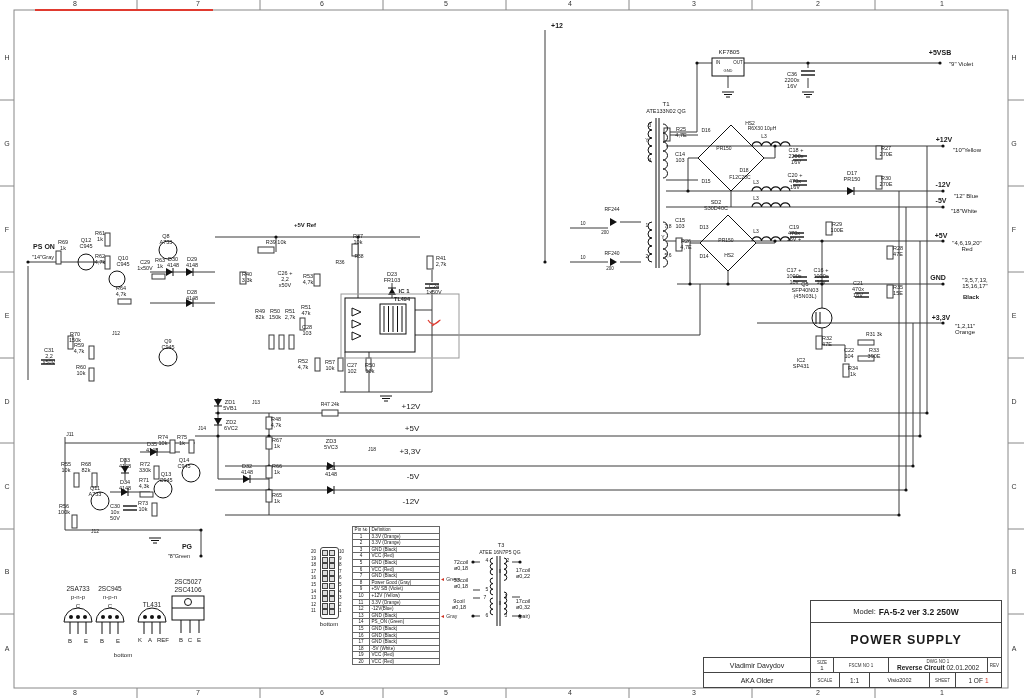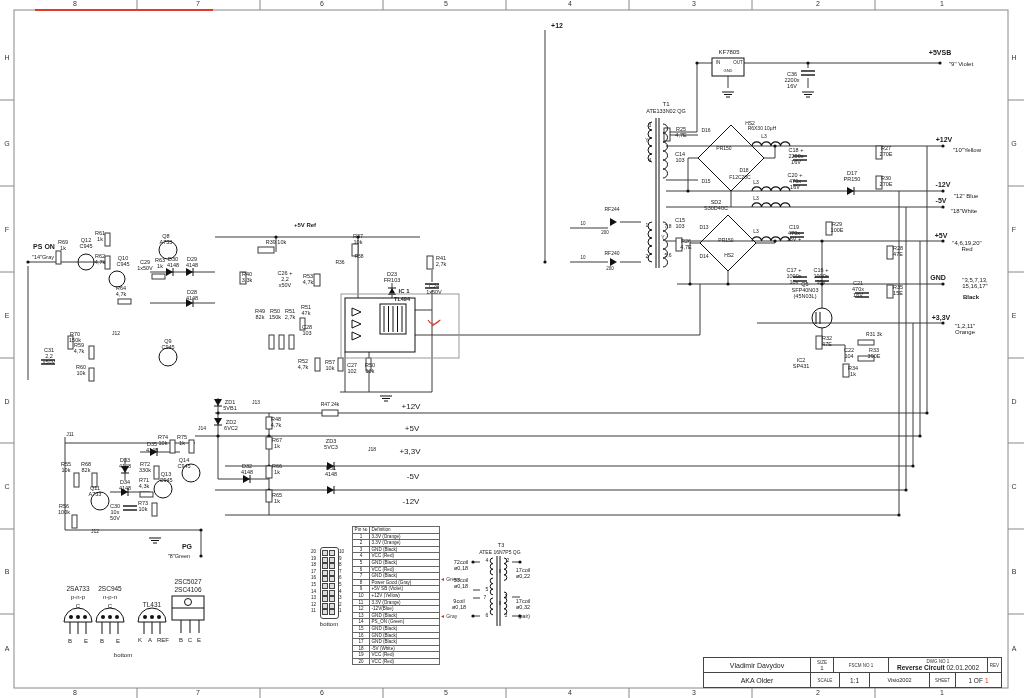--- a/index.html
+++ b/index.html
@@ -847,20 +847,25 @@
       <div class="cnrow">
         <div class="cnum" style="left:0">11</div>
         <div class="sq" style="left:11px"></div>
         <div class="sq" style="left:18px"></div>
         <div class="cnum" style="left:28px">1</div>
       </div>
       <div class="cncap">bottom</div>
     </div>
 
   <div class="tb">
+    <div class="c model">
+      <span>Model:</span>
+      <b>FA-5-2 ver 3.2 250W</b>
+    </div>
+    <div class="c doctitle">POWER SUPPLY</div>
     <div class="c author">Vladimir Davydov</div>
     <div class="c alias">AKA Older</div>
     <div class="c sz">
       <div class="t">SIZE</div>
       <div>1</div>
     </div>
     <div class="c fscm">
       <div class="t">FSCM NO 1</div>
     </div>
     <div class="c dwg">

